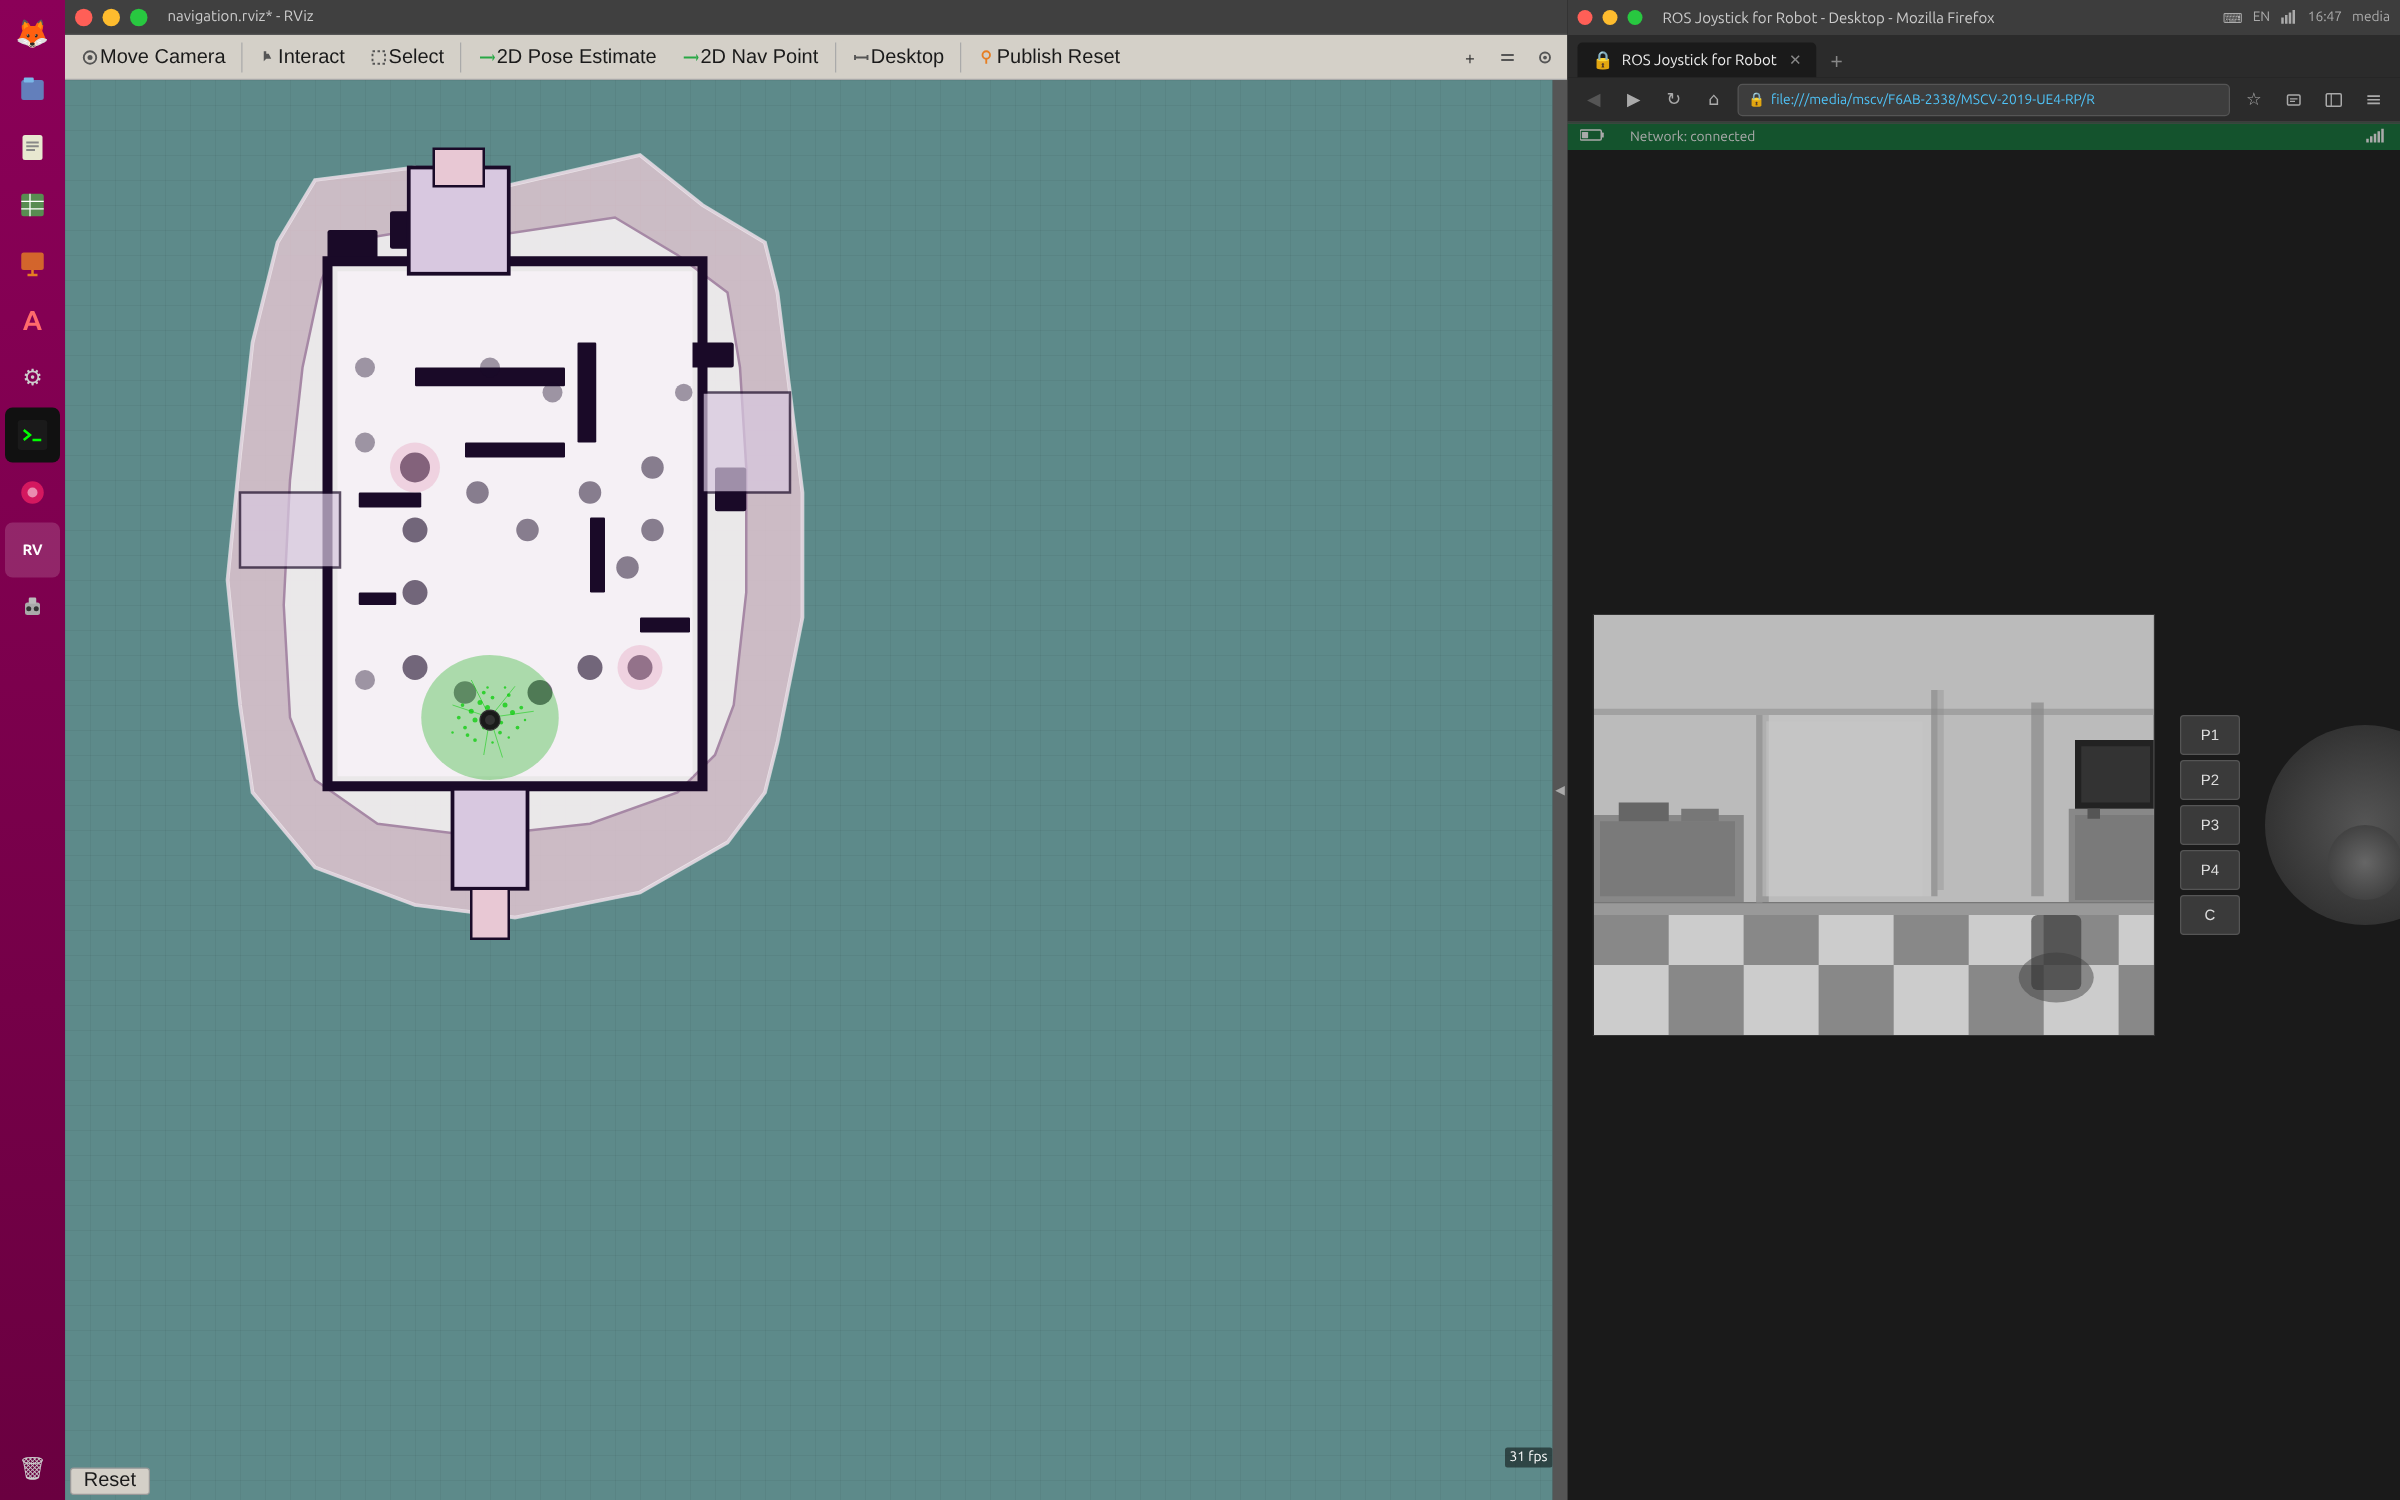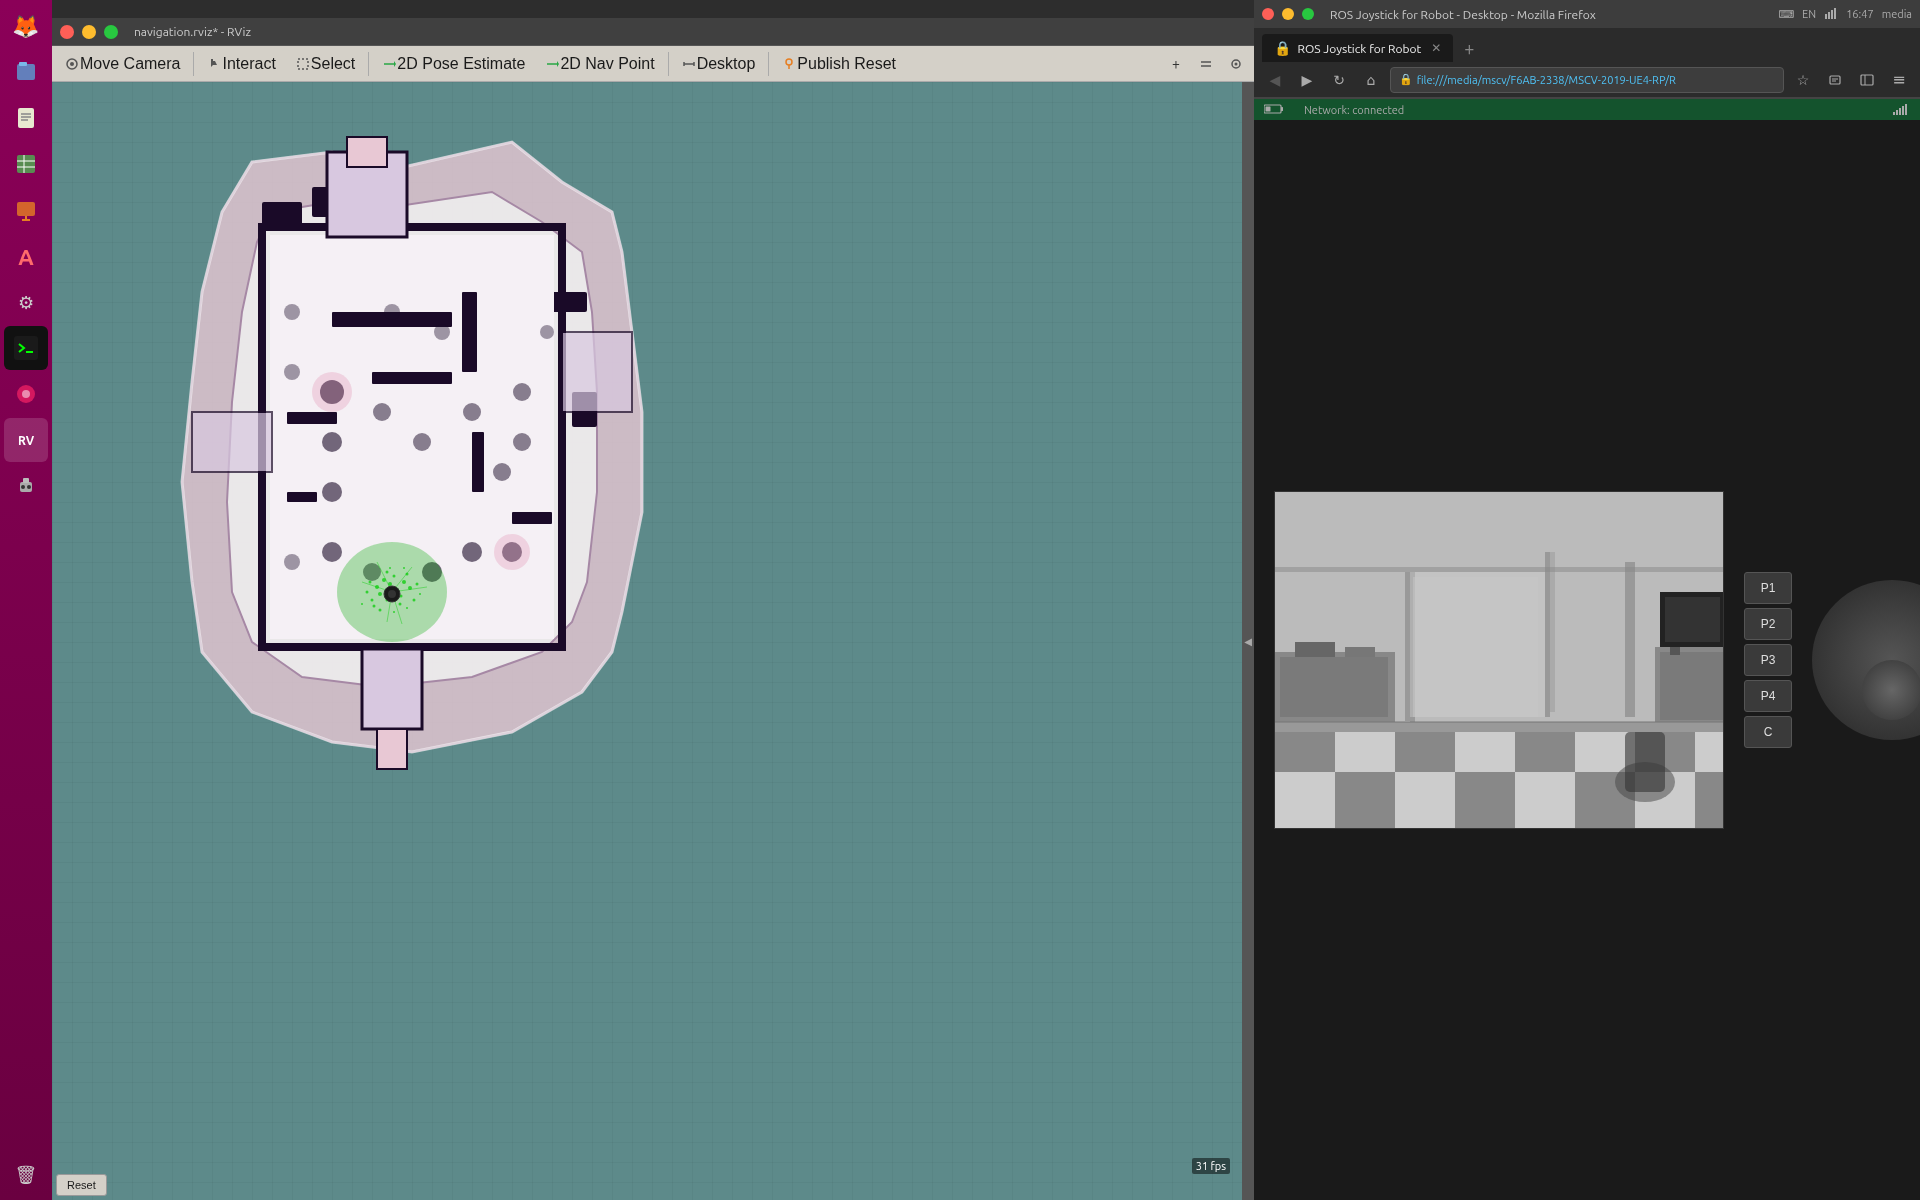--- a/index.html
+++ b/index.html
@@ -44,21 +44,20 @@
       display: flex;
       flex-direction: column;
     }
 
     
     #rviz-window {
       flex: 1;
       display: flex;
       flex-direction: column;
       background: #3c3c3c;
-      margin-top: 18px;
     }
 
     
     #rviz-titlebar {
       height: 28px;
       background: #404040;
       display: flex;
       align-items: center;
       padding: 0 8px;
       gap: 8px;
@@ -140,40 +139,40 @@
       align-items: center;
       justify-content: center;
       color: #aaa;
       font-size: 10px;
     }
 
     
     #fps-counter {
       position: absolute;
       bottom: 26px;
-      right: 12px;
+      right: 0;
       background: rgba(0,0,0,0.5);
       color: white;
       font-size: 11px;
       padding: 2px 4px;
       border-radius: 2px;
     }
 
     
     #reset-btn {
       position: absolute;
       bottom: 4px;
       left: 4px;
       height: 22px;
       padding: 0 10px;
       background: #d4d0c8;
       border: 1px solid #999;
       border-radius: 3px;
       cursor: pointer;
-      font-size: 11px;
+      font-size: 16px;
       color: #1a1a1a;
     }
 
     
     #firefox-window {
       width: 666px;
       height: 1200px;
       display: flex;
       flex-direction: column;
       background: #1a1a1a;

